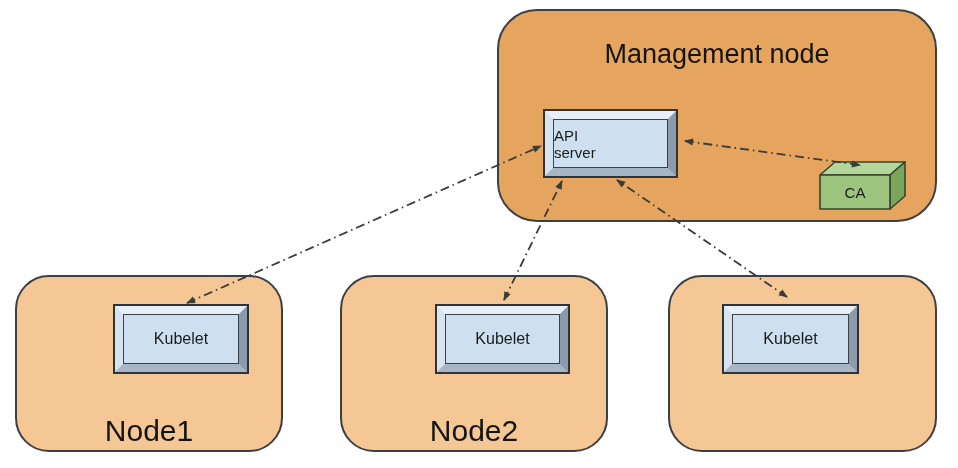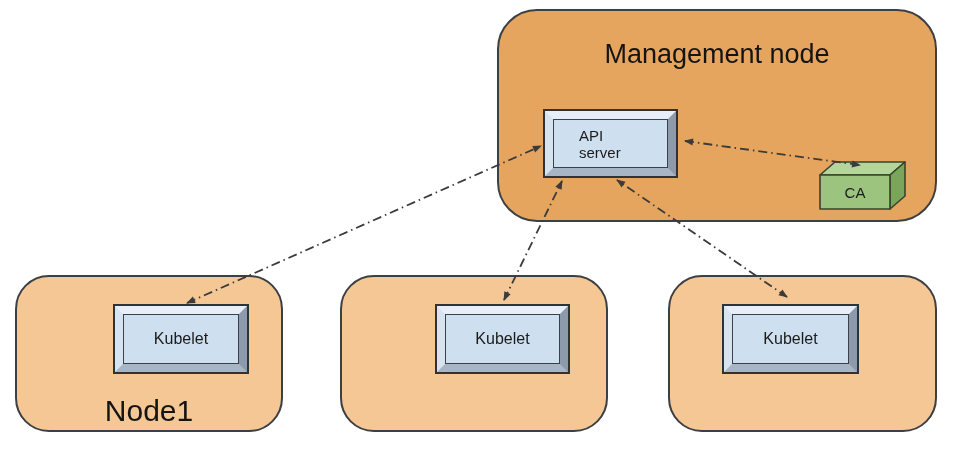--- a/index.html
+++ b/index.html
@@ -19,21 +19,21 @@
     position: absolute;
     border: 2px solid var(--box-outline, #3d4043);
   }
   .mgmt {
     left: 497px; top: 9px;
     width: 440px; height: 213px;
     border-radius: 40px;
     background: var(--management-fill, #e6a55e);
   }
   .node {
-    top: 275px; height: 157px;
+    top: 275px; height: 177px;
     border-radius: 34px;
     background: var(--node-fill, #f4c795);
   }
   .node-1 { left: 15px;  width: 268px; }
   .node-2 { left: 340px; width: 268px; }
   .node-3 { left: 668px; width: 269px; }
 
   .mgmt-label {
     position: absolute;
     left: 0; top: 27px; width: 100%;
@@ -65,21 +65,21 @@
     border-bottom-color: var(--bevel-bottom, #a8b5c4);
   }
   .bevel-face {
     width: 100%; height: 100%;
     border: 1px solid #3a4149;
     background: var(--bevel-face, #cedff0);
     display: flex; align-items: center;
     font-size: 15px; color: #1b1b1b;
   }
   .face-center { justify-content: center; font-size: 16px; }
-  .face-left   { justify-content: flex-start; padding-left: 25px; }
+  .face-left   { justify-content: flex-start; padding-left: 0; }
   .api-label   { width: 62px; line-height: 17px; }
 
   .api-server { left: 44px;  top: 98px; width: 135px; height: 69px; }
   .kubelet-1  { left: 96px;  top: 27px; width: 136px; height: 70px; }
   .kubelet-2  { left: 93px;  top: 27px; width: 135px; height: 70px; }
   .kubelet-3  { left: 52px;  top: 27px; width: 137px; height: 70px; }
 
   
   .ca-svg { position: absolute; left: 320px; top: 150px; overflow: visible; }
   .ca-svg polygon { stroke: #39442e; stroke-width: 1.6; stroke-linejoin: round; }
@@ -137,20 +137,21 @@
   </div>
 
   <div class="round-box node node-2">
     <div class="bevel kubelet-2">
       <div class="bevel-frame">
         <div class="bevel-face face-center">
           <span>Kubelet</span>
         </div>
       </div>
     </div>
+    <div class="node-label">Node2</div>
   </div>
 
   <div class="round-box node node-3">
     <div class="bevel kubelet-3">
       <div class="bevel-frame">
         <div class="bevel-face face-center">
           <span>Kubelet</span>
         </div>
       </div>
     </div>

